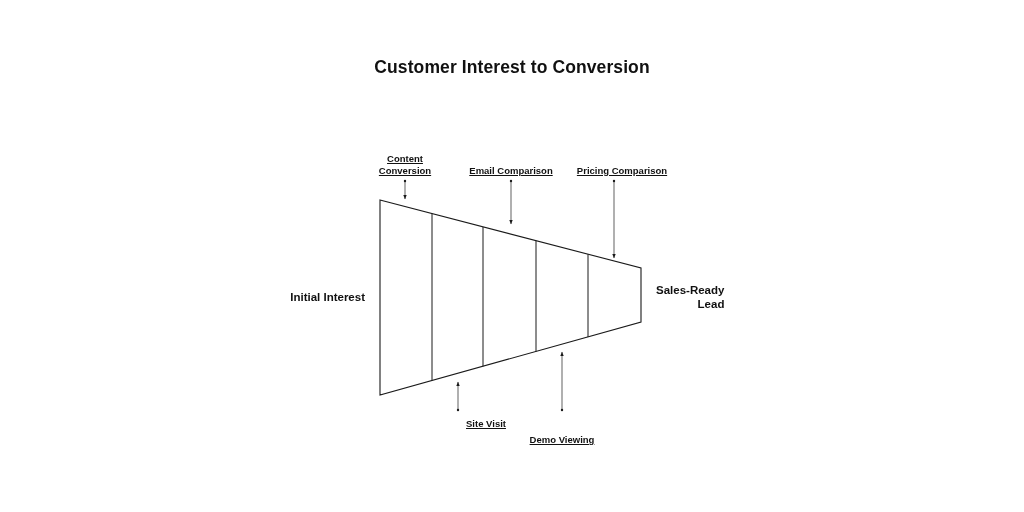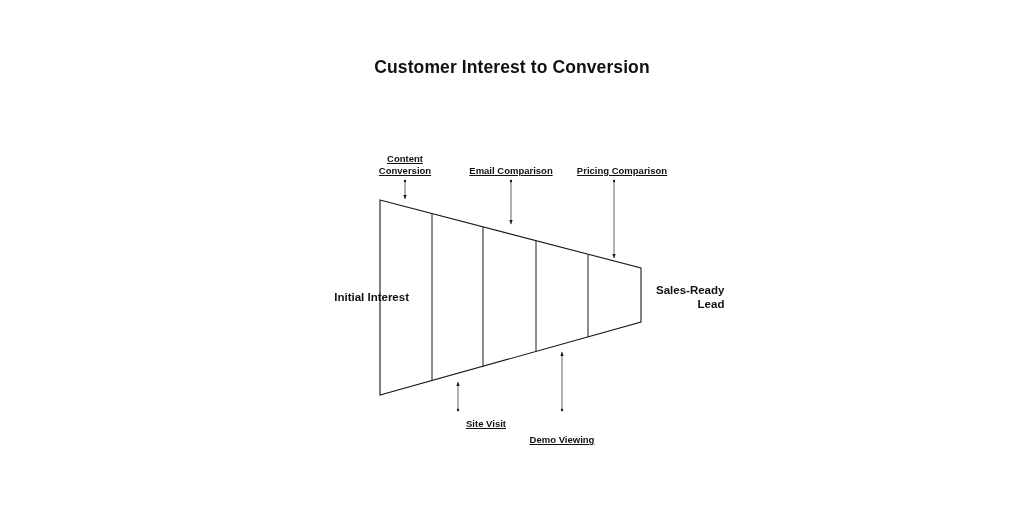--- a/index.html
+++ b/index.html
@@ -52,21 +52,20 @@
     color: #111111;
     line-height: 14px;
     white-space: nowrap;
   }
   .end-label.right-of {
     text-align: right;
   }
   .end-label.left-of {
     text-align: center;
     transform: translateX(-100%);
-    margin-left: 44px;
   }
 </style>
 </head>
 <body>
 
 <svg id="canvas" viewBox="0 0 1024 512">
   <g>
     <polygon points="380,200 641,268 641,322 380,395" fill="none" stroke="#1a1a1a" stroke-width="1.1"></polygon>
   </g>
 

